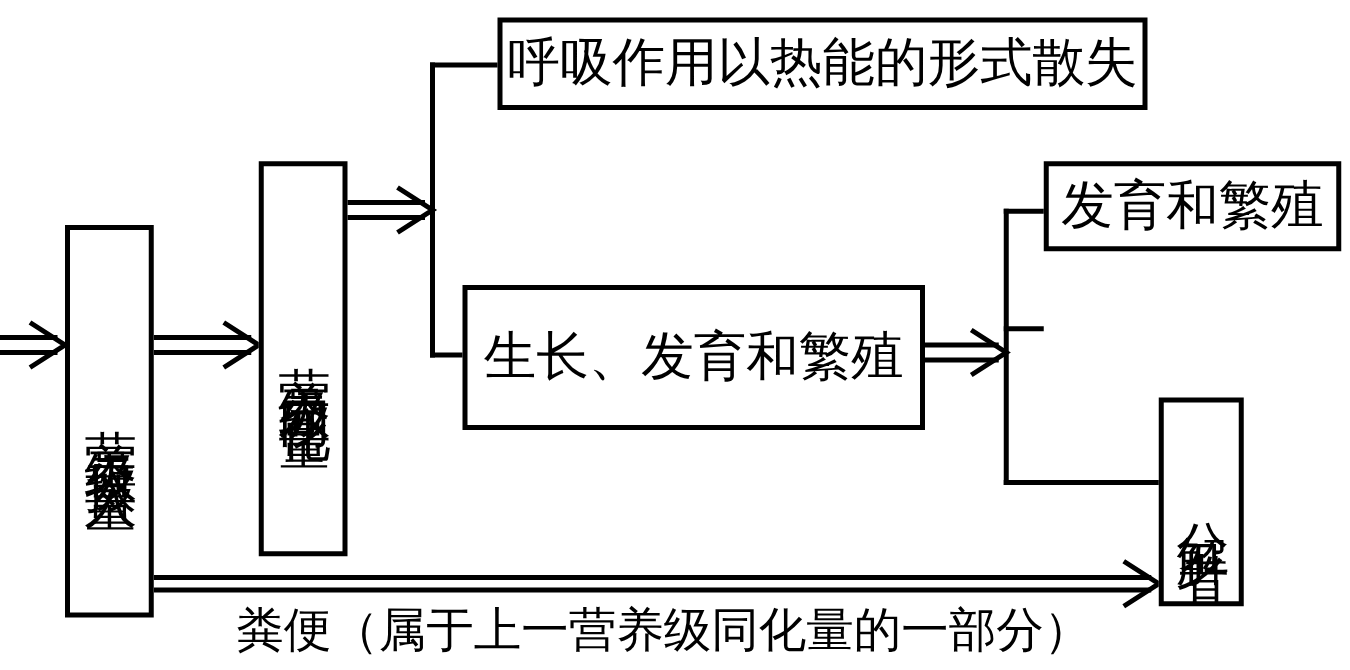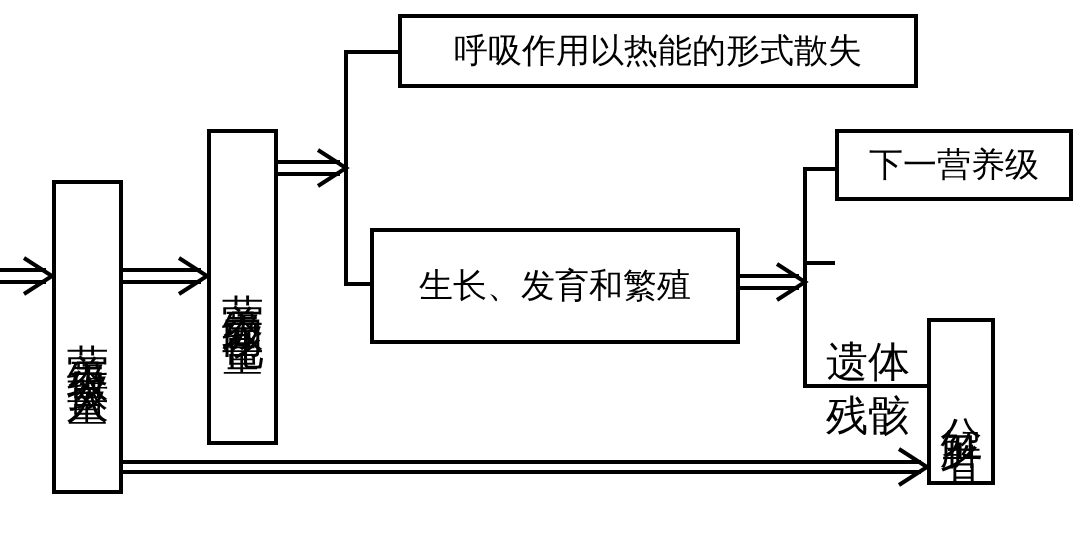--- a/index.html
+++ b/index.html
@@ -28,21 +28,21 @@
     justify-content: center;
     text-align: center;
     line-height: 1.15;
   }
   .vtext {
     writing-mode: vertical-rl;
     text-orientation: upright;
     letter-spacing: 9px;
     font-size: 42px;
   }
-  .htext { font-size: 34px; }
+  .htext { font-size: 42px; }
   .box-intake      { left: 52px;  top: 180px; width: 71px;  height: 314px; }
   .box-assim       { left: 207px; top: 129px; width: 71px;  height: 316px; }
   .box-respiration { left: 398px; top: 14px;  width: 520px; height: 74px; }
   .box-growth      { left: 370px; top: 228px; width: 370px; height: 116px; }
   .box-next        { left: 835px; top: 129px; width: 238px; height: 72px; }
   .box-unused      { left: 833px; top: 226px; width: 157px; height: 71px; }
   .box-decomposer  { left: 927px; top: 318px; width: 68px;  height: 167px; }
   .box-decomposer .vtext { letter-spacing: 12px; }
   .remains {
     position: absolute;
@@ -125,27 +125,24 @@
 
   <div class="box box-respiration">
     <span class="htext">呼吸作用以热能的形式散失</span>
   </div>
 
   <div class="box box-growth">
     <span class="htext">生长、发育和繁殖</span>
   </div>
 
   <div class="box box-next">
-    <span class="htext">下一营养级</span>
+    <span class="htext">发育和繁殖</span>
   </div>
 
 
   <div class="box box-decomposer">
     <span class="vtext">分解者</span>
   </div>
 
-  <div class="remains">
-    <div class="line1">遗体</div>
-    <div class="line2">残骸</div>
-  </div>
 
+  <div class="caption">粪便（属于上一营养级同化量的一部分）</div>
 
 </div>
 
 </body></html>

